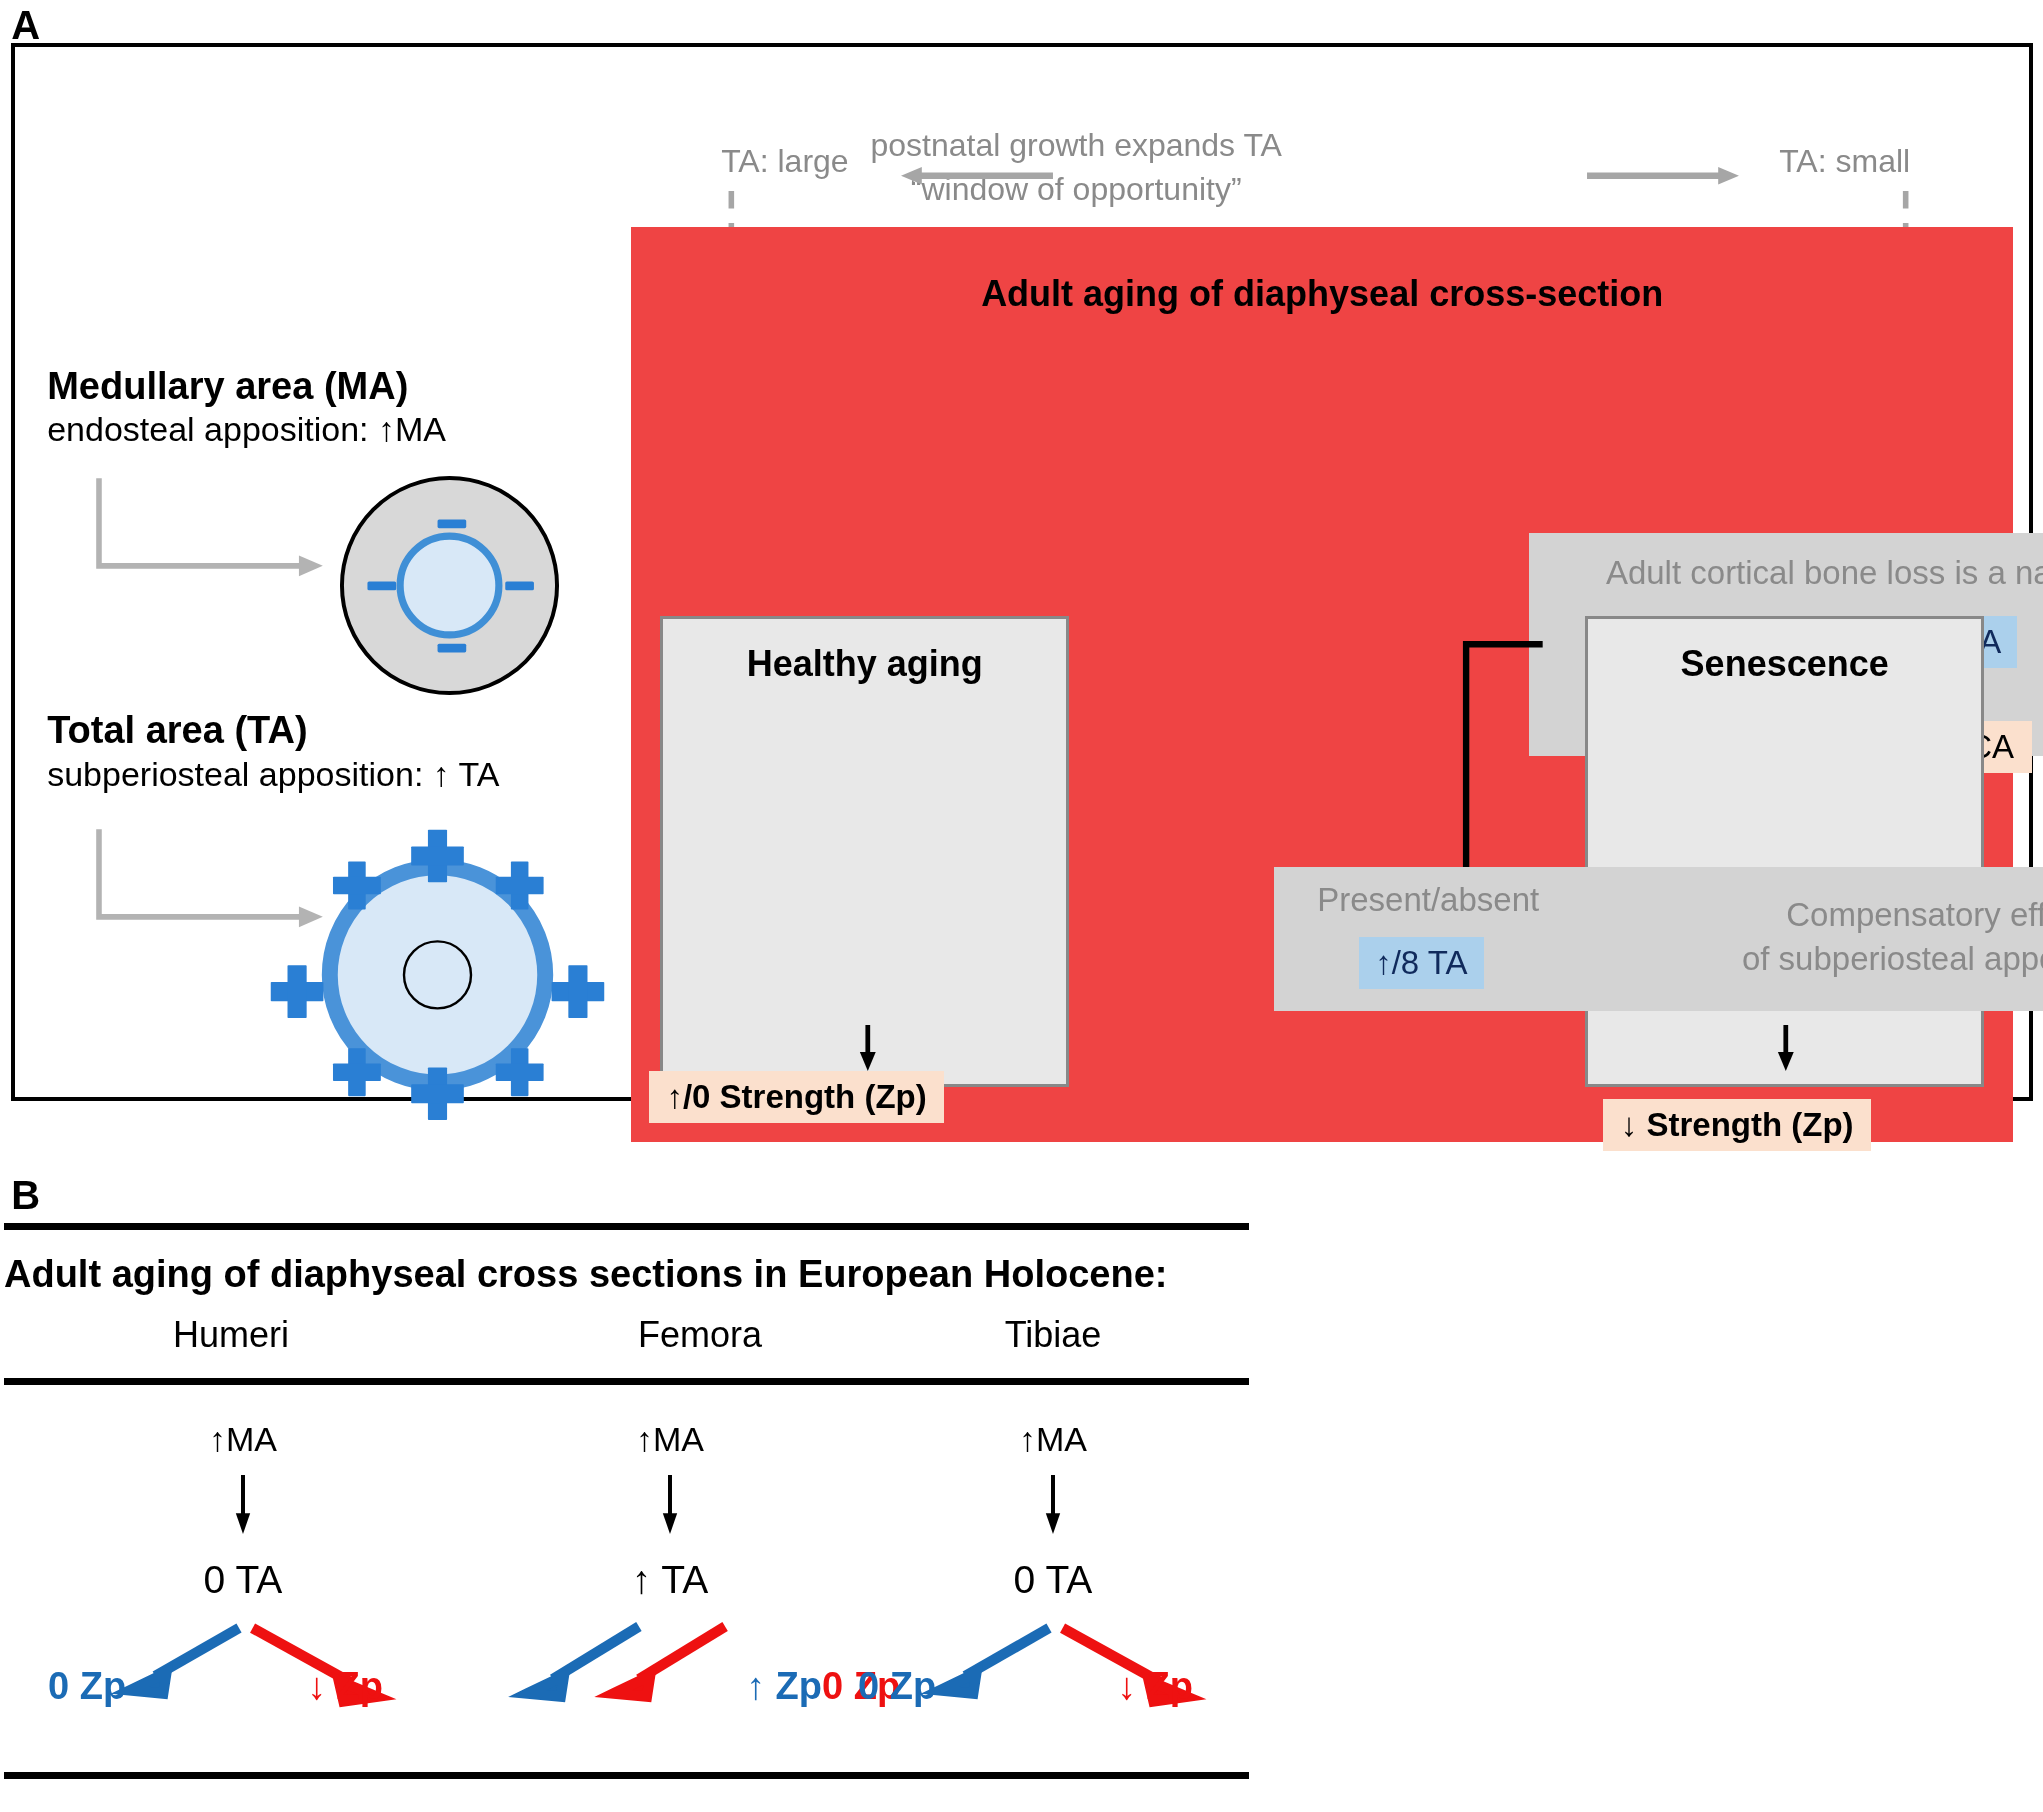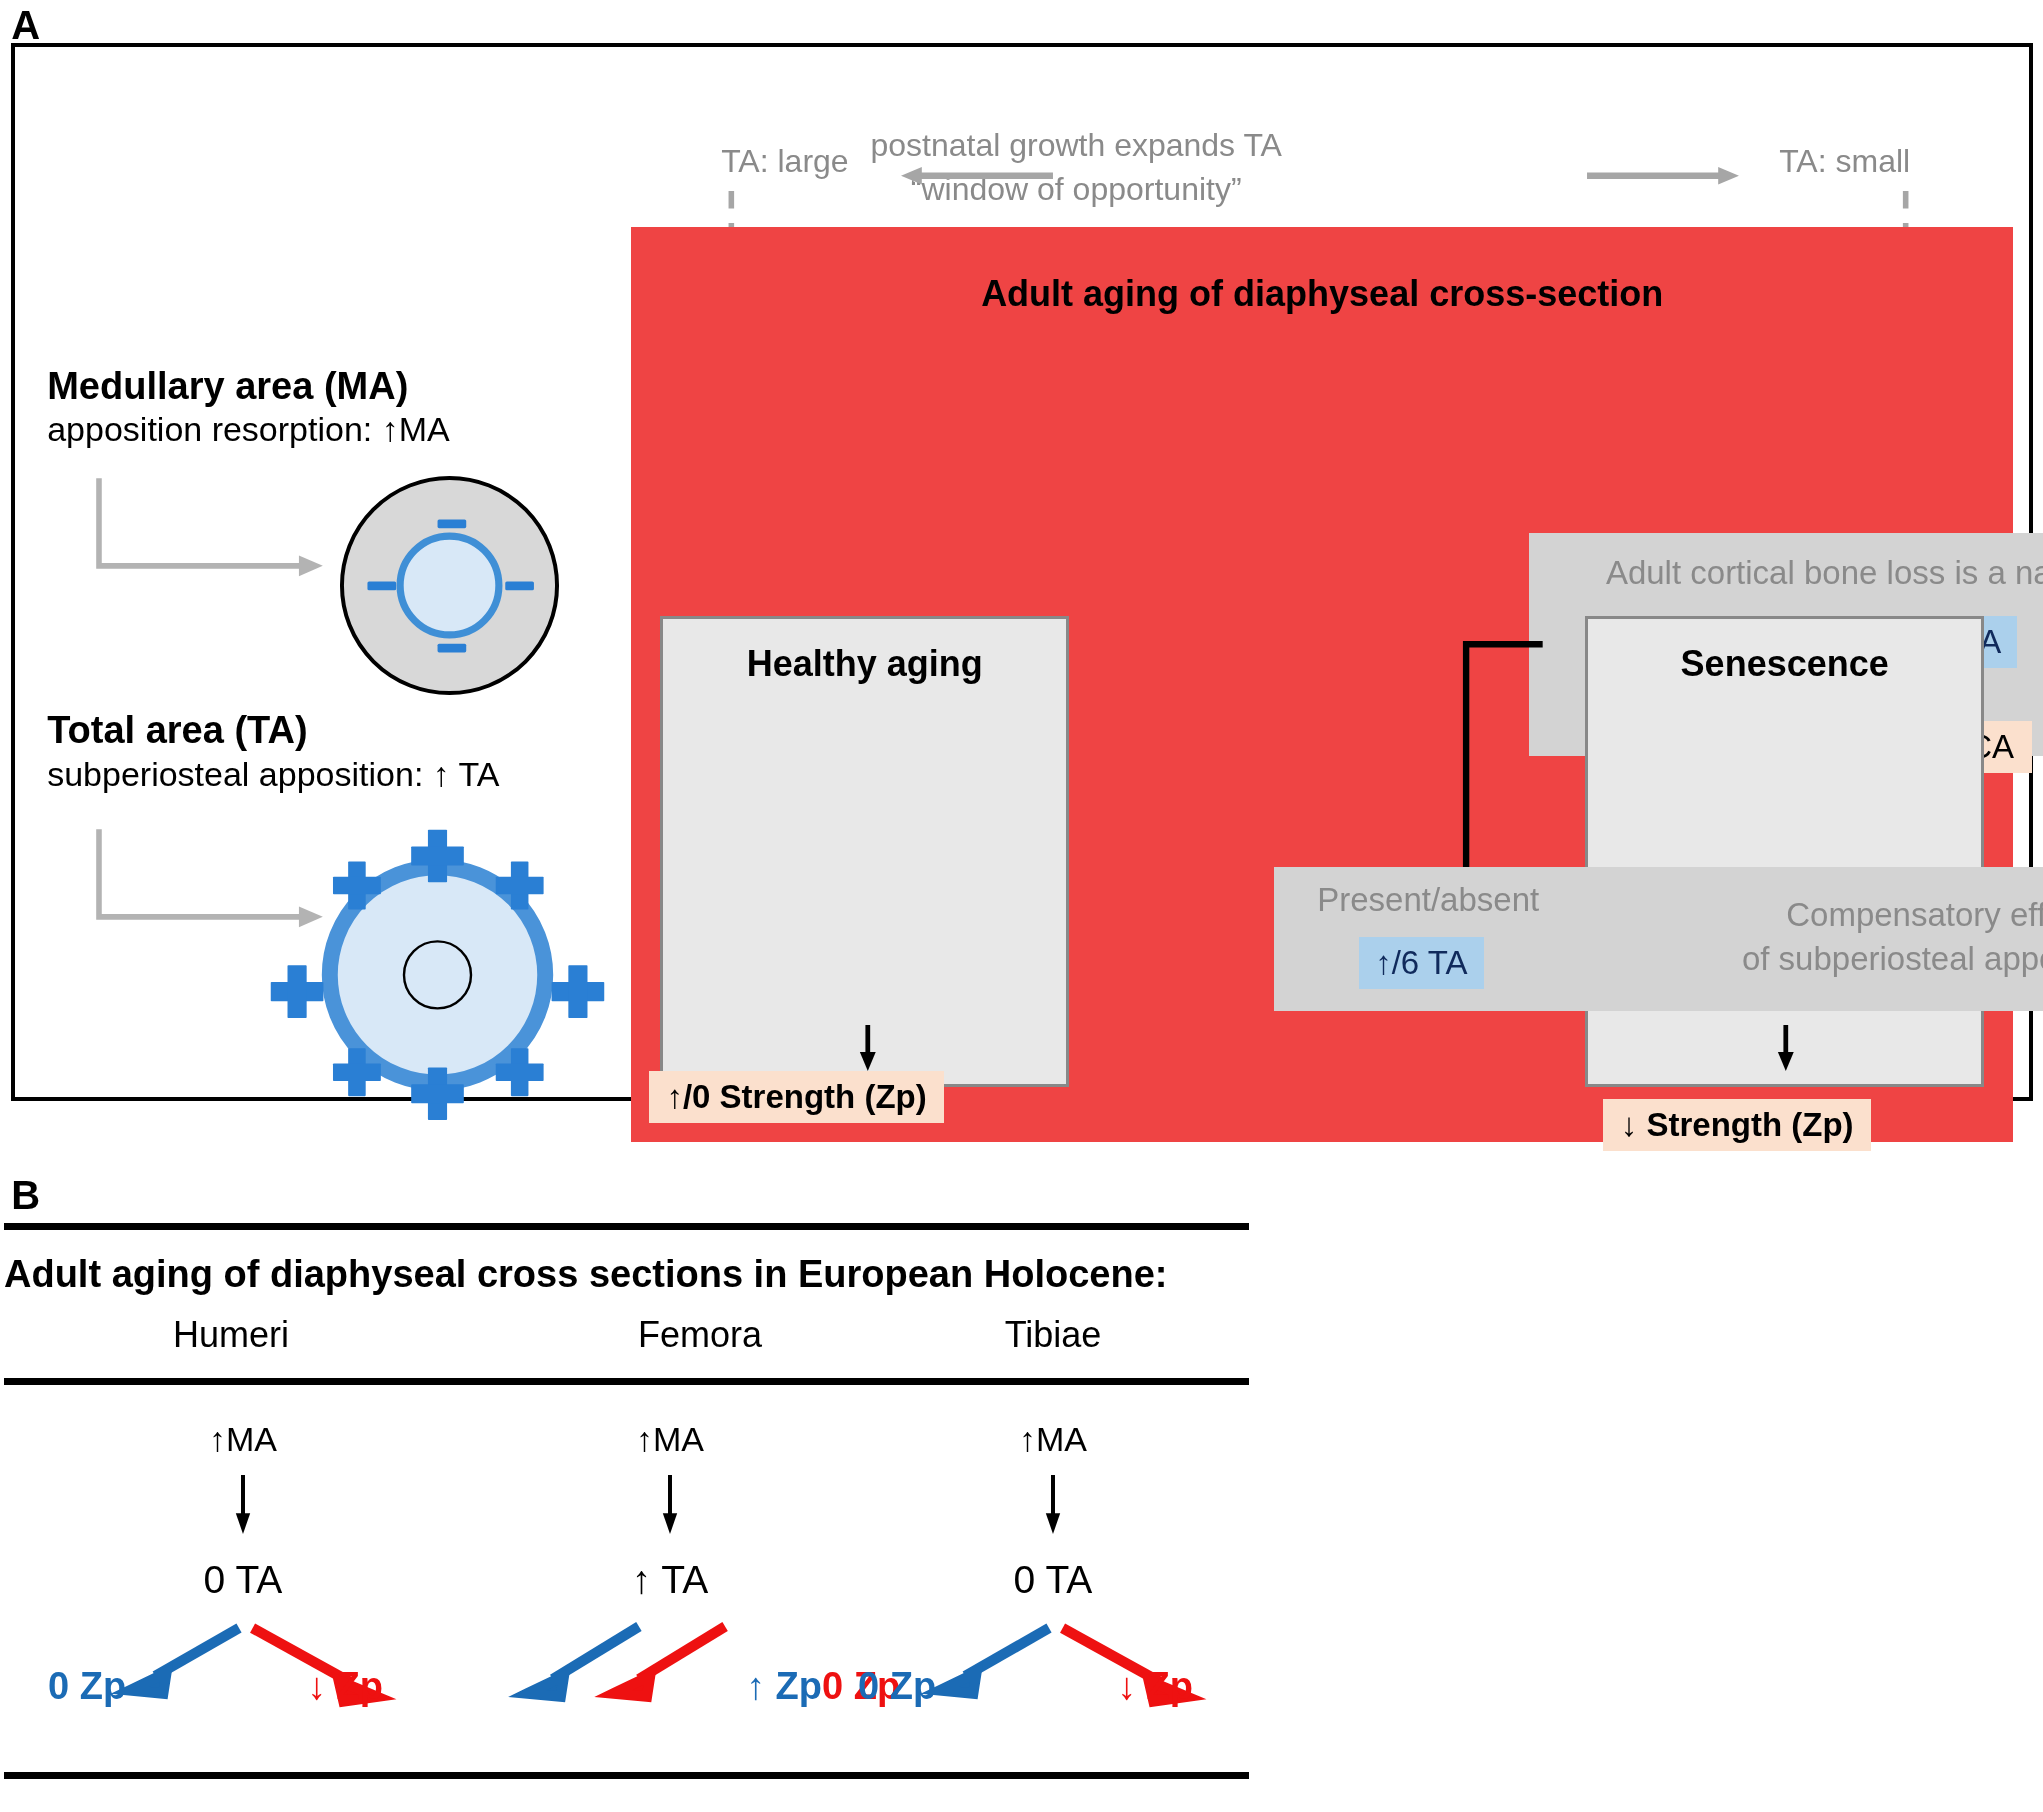--- a/index.html
+++ b/index.html
@@ -285,21 +285,21 @@
       <div class="outcome-title">Senescence</div>
     </div>
 
     <div id="comp-band">
       <div id="present-absent">Present/absent</div>
 
       <div id="comp-text">
         <span>Compensatory effect</span><br>
         <span>of subperiosteal apposition</span>
       </div>
-      <span id="ta-badge-left" class="badge-blue">↑/6 TA</span>
+      <span id="ta-badge-left" class="badge-blue">↑/8 TA</span>
 
     </div>
 
     <div class="outcome-arrow" id="healthy-arrow">
       <svg width="17.6" height="46" viewBox="0 0 22 58">
         <line x1="11" y1="0" x2="11" y2="40" stroke="#000" stroke-width="6"></line>
         <polygon points="11,58 1,34 21,34" fill="#000"></polygon>
       </svg>
     </div>
     <div class="outcome-arrow" id="senescence-arrow">
@@ -307,21 +307,21 @@
         <line x1="11" y1="0" x2="11" y2="40" stroke="#000" stroke-width="6"></line>
         <polygon points="11,58 1,34 21,34" fill="#000"></polygon>
       </svg>
     </div>
 
     <span id="healthy-strength" class="badge-peach bold">↑/0 Strength (Zp)</span>
     <span id="senescence-strength" class="badge-peach bold">↓ Strength (Zp)</span>
   </div>
 
   <div class="left-heading" id="ma-heading">Medullary area (MA)</div>
-  <div class="left-sub" id="ma-sub">apposition resorption: ↑MA</div>
+  <div class="left-sub" id="ma-sub">endosteal apposition: ↑MA</div>
 
   <div id="ma-elbow">
     <svg width="231" height="104" viewBox="0 0 290 130">
       <path d="M 5 0 L 5 110 L 258 110" fill="none" stroke="#b3b3b3" stroke-width="7"></path>
       <polygon points="286,110 256,97 256,123" fill="#b3b3b3"></polygon>
     </svg>
   </div>
 
   <svg id="ma-circle-svg" width="231" height="231" viewBox="0 0 290 290">
     <circle cx="145" cy="145" r="135" fill="#d8d8d8" stroke="#000" stroke-width="5"></circle>

